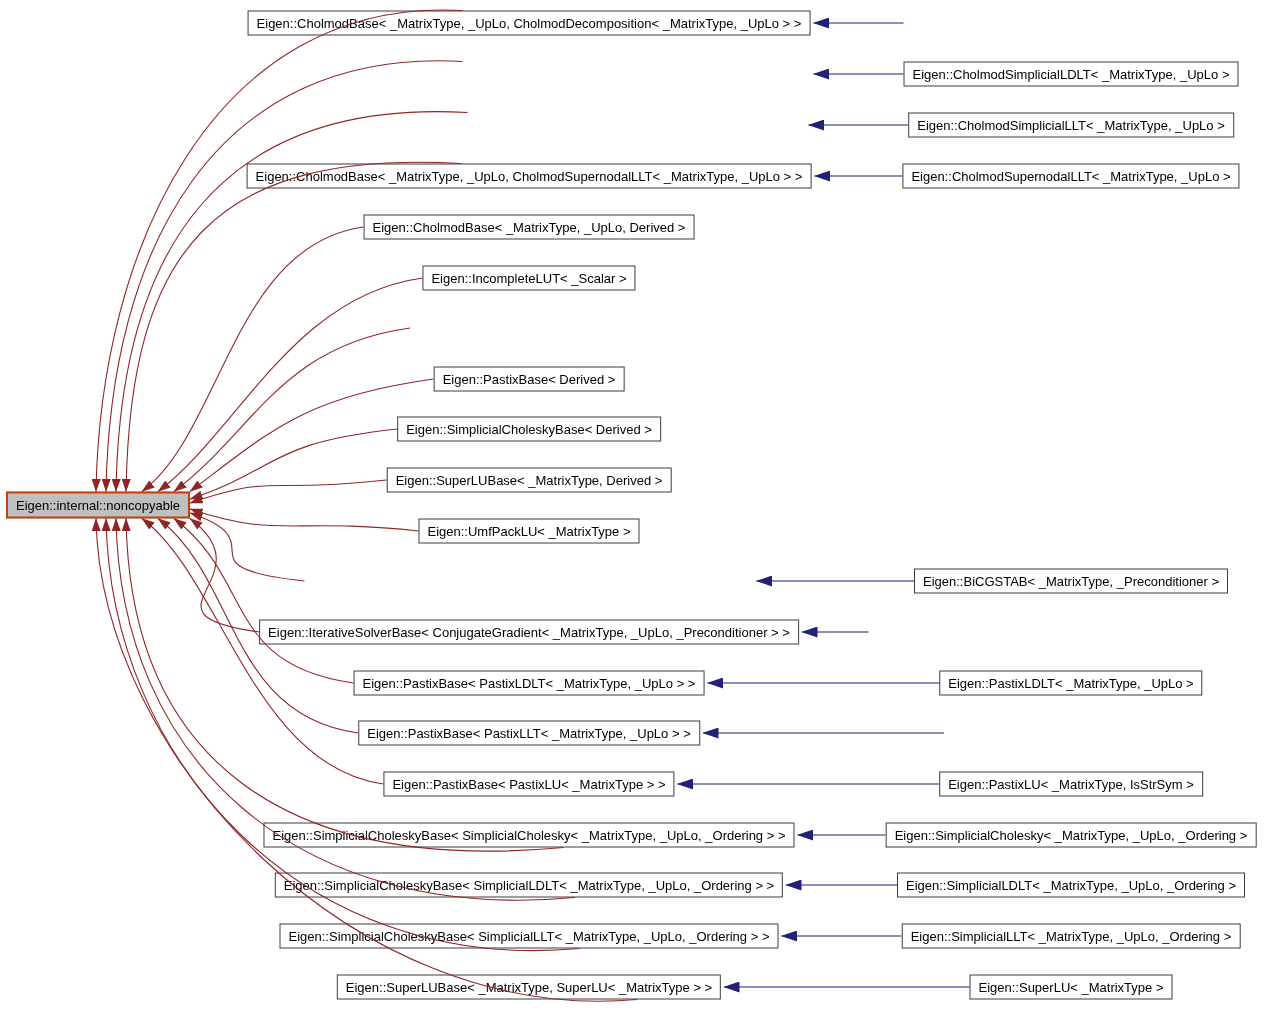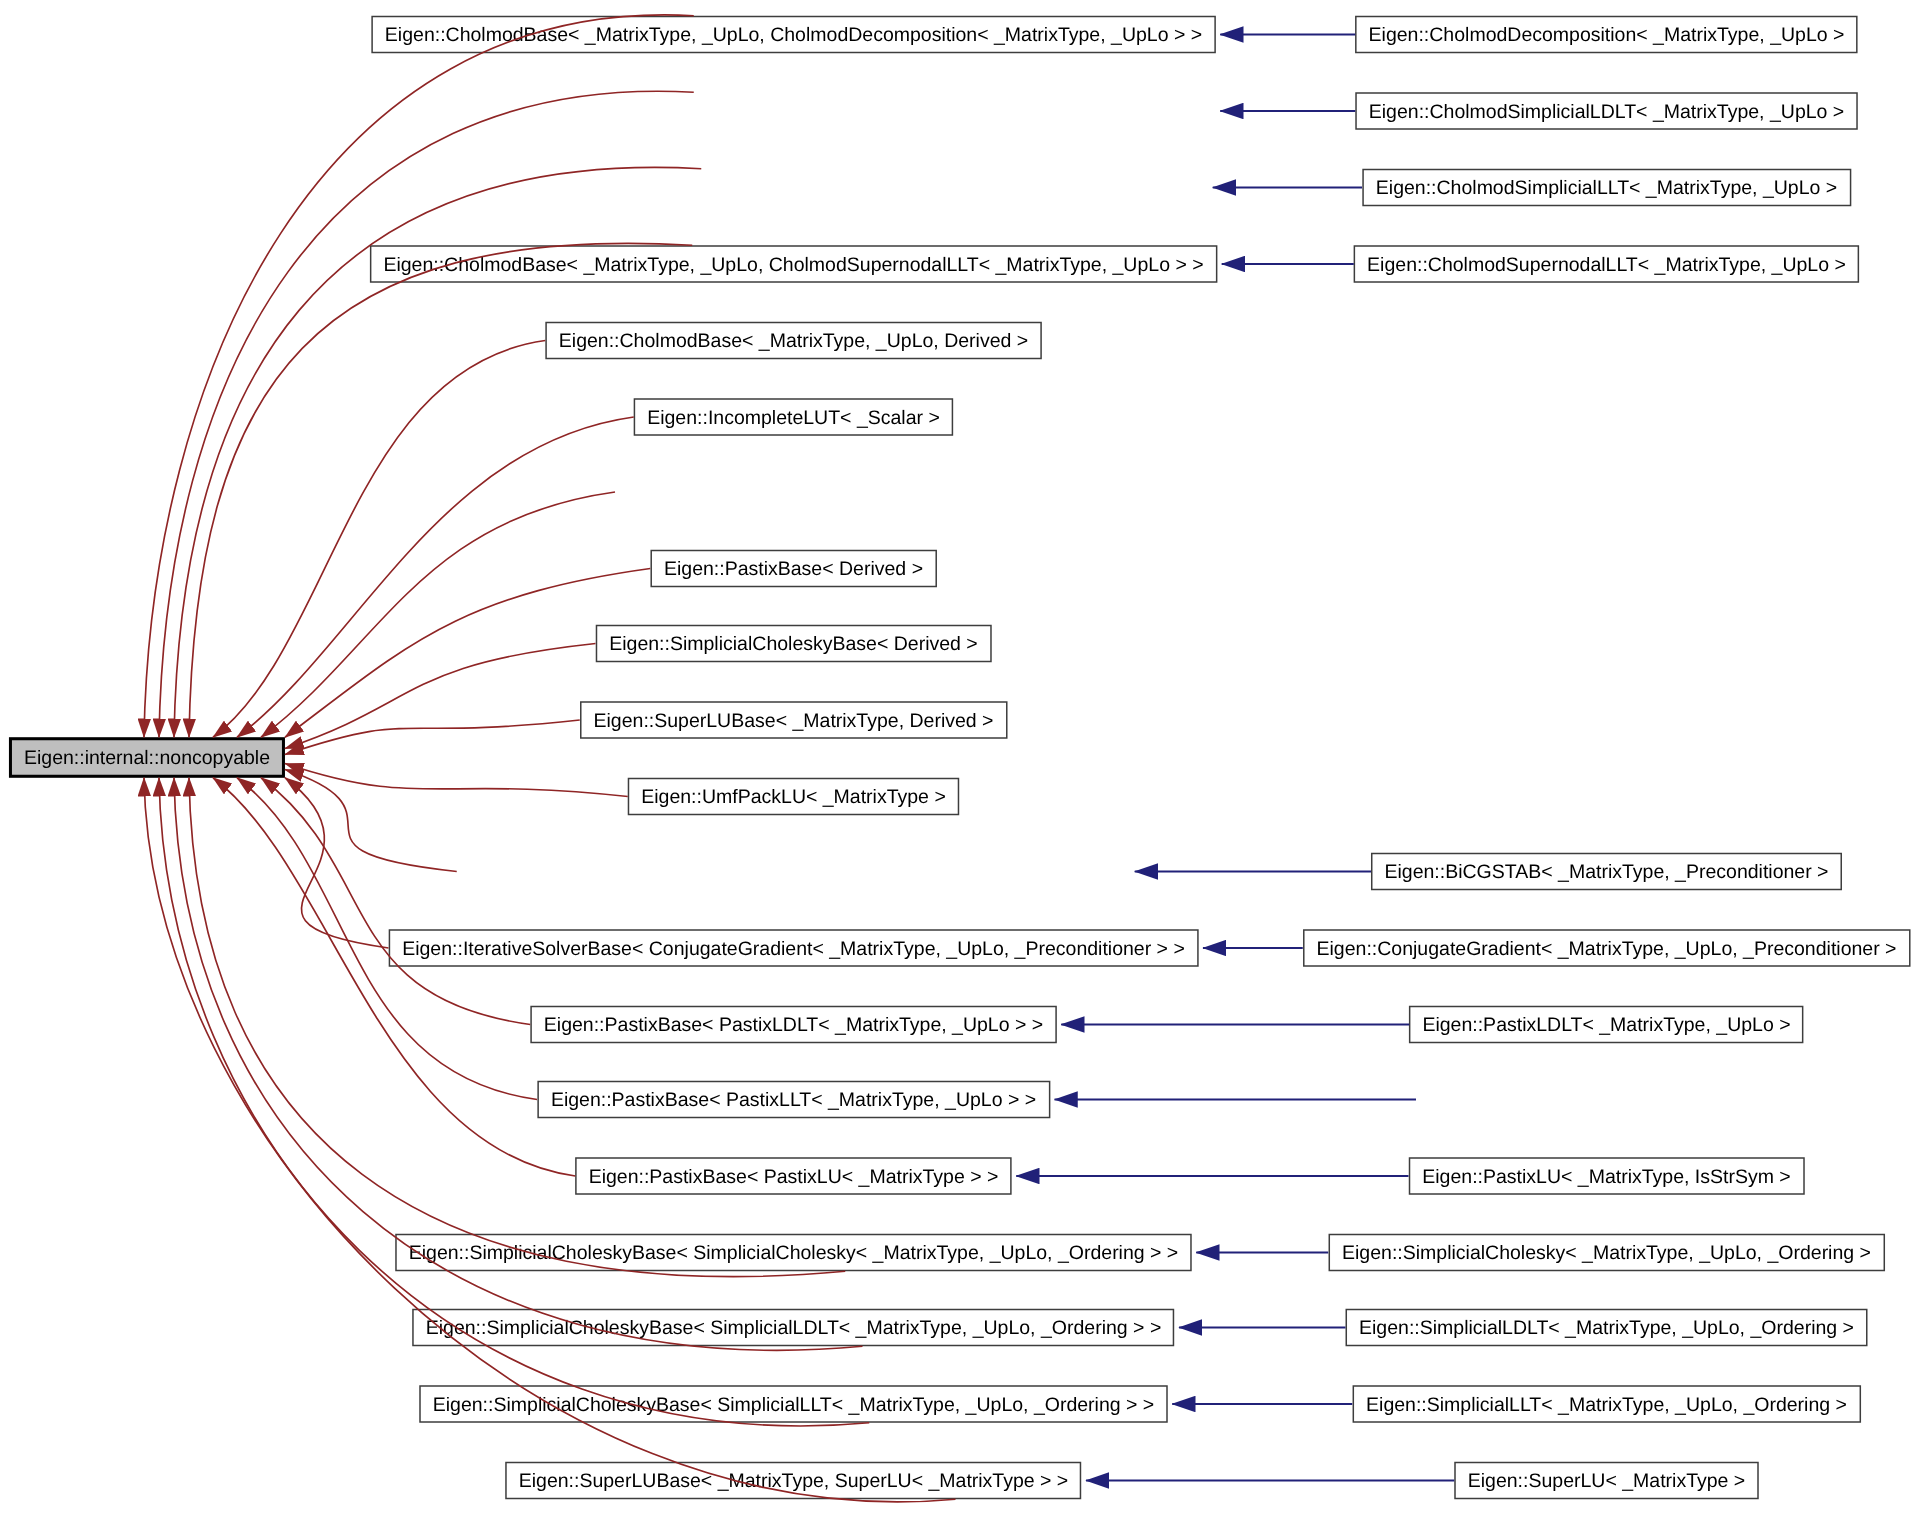--- a/index.html
+++ b/index.html
@@ -19,21 +19,21 @@
     color:#000000;
     font-size:13px;
     line-height:15px;
     padding:4px 8px;
     white-space:nowrap;
     box-sizing:border-box;
     z-index:1;
   }
   .node.root{
     background:#bfbfbf;
-    border:2px solid #000000;
+    border:2px solid #c2410c;
     z-index:2;
   }
   #edges{
     position:absolute;
     left:0;top:0;
     width:1283px;
     height:1011px;
     pointer-events:none;
     z-index:3;
   }
@@ -55,26 +55,24 @@
   <div class="node" id="mid-10" style="left:529px;top:531px">Eigen::UmfPackLU&lt; _MatrixType &gt;</div>
   <div class="node" id="mid-12" style="left:529px;top:632px">Eigen::IterativeSolverBase&lt; ConjugateGradient&lt; _MatrixType, _UpLo, _Preconditioner &gt; &gt;</div>
   <div class="node" id="mid-13" style="left:529px;top:683px">Eigen::PastixBase&lt; PastixLDLT&lt; _MatrixType, _UpLo &gt; &gt;</div>
   <div class="node" id="mid-14" style="left:529px;top:733px">Eigen::PastixBase&lt; PastixLLT&lt; _MatrixType, _UpLo &gt; &gt;</div>
   <div class="node" id="mid-15" style="left:529px;top:784px">Eigen::PastixBase&lt; PastixLU&lt; _MatrixType &gt; &gt;</div>
   <div class="node" id="mid-16" style="left:529px;top:835px">Eigen::SimplicialCholeskyBase&lt; SimplicialCholesky&lt; _MatrixType, _UpLo, _Ordering &gt; &gt;</div>
   <div class="node" id="mid-17" style="left:529px;top:885px">Eigen::SimplicialCholeskyBase&lt; SimplicialLDLT&lt; _MatrixType, _UpLo, _Ordering &gt; &gt;</div>
   <div class="node" id="mid-18" style="left:529px;top:936px">Eigen::SimplicialCholeskyBase&lt; SimplicialLLT&lt; _MatrixType, _UpLo, _Ordering &gt; &gt;</div>
   <div class="node" id="mid-19" style="left:529px;top:987px">Eigen::SuperLUBase&lt; _MatrixType, SuperLU&lt; _MatrixType &gt; &gt;</div>
 
-  <div class="node" id="der-0" style="left:1071px;top:23px">Eigen::CholmodDecomposition&lt; _MatrixType, _UpLo &gt;</div>
   <div class="node" id="der-1" style="left:1071px;top:74px">Eigen::CholmodSimplicialLDLT&lt; _MatrixType, _UpLo &gt;</div>
   <div class="node" id="der-2" style="left:1071px;top:125px">Eigen::CholmodSimplicialLLT&lt; _MatrixType, _UpLo &gt;</div>
   <div class="node" id="der-3" style="left:1071px;top:176px">Eigen::CholmodSupernodalLLT&lt; _MatrixType, _UpLo &gt;</div>
   <div class="node" id="der-11" style="left:1071px;top:581px">Eigen::BiCGSTAB&lt; _MatrixType, _Preconditioner &gt;</div>
-  <div class="node" id="der-12" style="left:1071px;top:632px">Eigen::ConjugateGradient&lt; _MatrixType, _UpLo, _Preconditioner &gt;</div>
   <div class="node" id="der-13" style="left:1071px;top:683px">Eigen::PastixLDLT&lt; _MatrixType, _UpLo &gt;</div>
   <div class="node" id="der-15" style="left:1071px;top:784px">Eigen::PastixLU&lt; _MatrixType, IsStrSym &gt;</div>
   <div class="node" id="der-16" style="left:1071px;top:835px">Eigen::SimplicialCholesky&lt; _MatrixType, _UpLo, _Ordering &gt;</div>
   <div class="node" id="der-17" style="left:1071px;top:885px">Eigen::SimplicialLDLT&lt; _MatrixType, _UpLo, _Ordering &gt;</div>
   <div class="node" id="der-18" style="left:1071px;top:936px">Eigen::SimplicialLLT&lt; _MatrixType, _UpLo, _Ordering &gt;</div>
   <div class="node" id="der-19" style="left:1071px;top:987px">Eigen::SuperLU&lt; _MatrixType &gt;</div>
 
   <svg id="edges" width="1283" height="1011" viewBox="0 0 1283 1011">
     <defs>
       <marker id="arrow-red" markerUnits="userSpaceOnUse" markerWidth="13" markerHeight="9" refX="12.5" refY="4.5" orient="auto">

